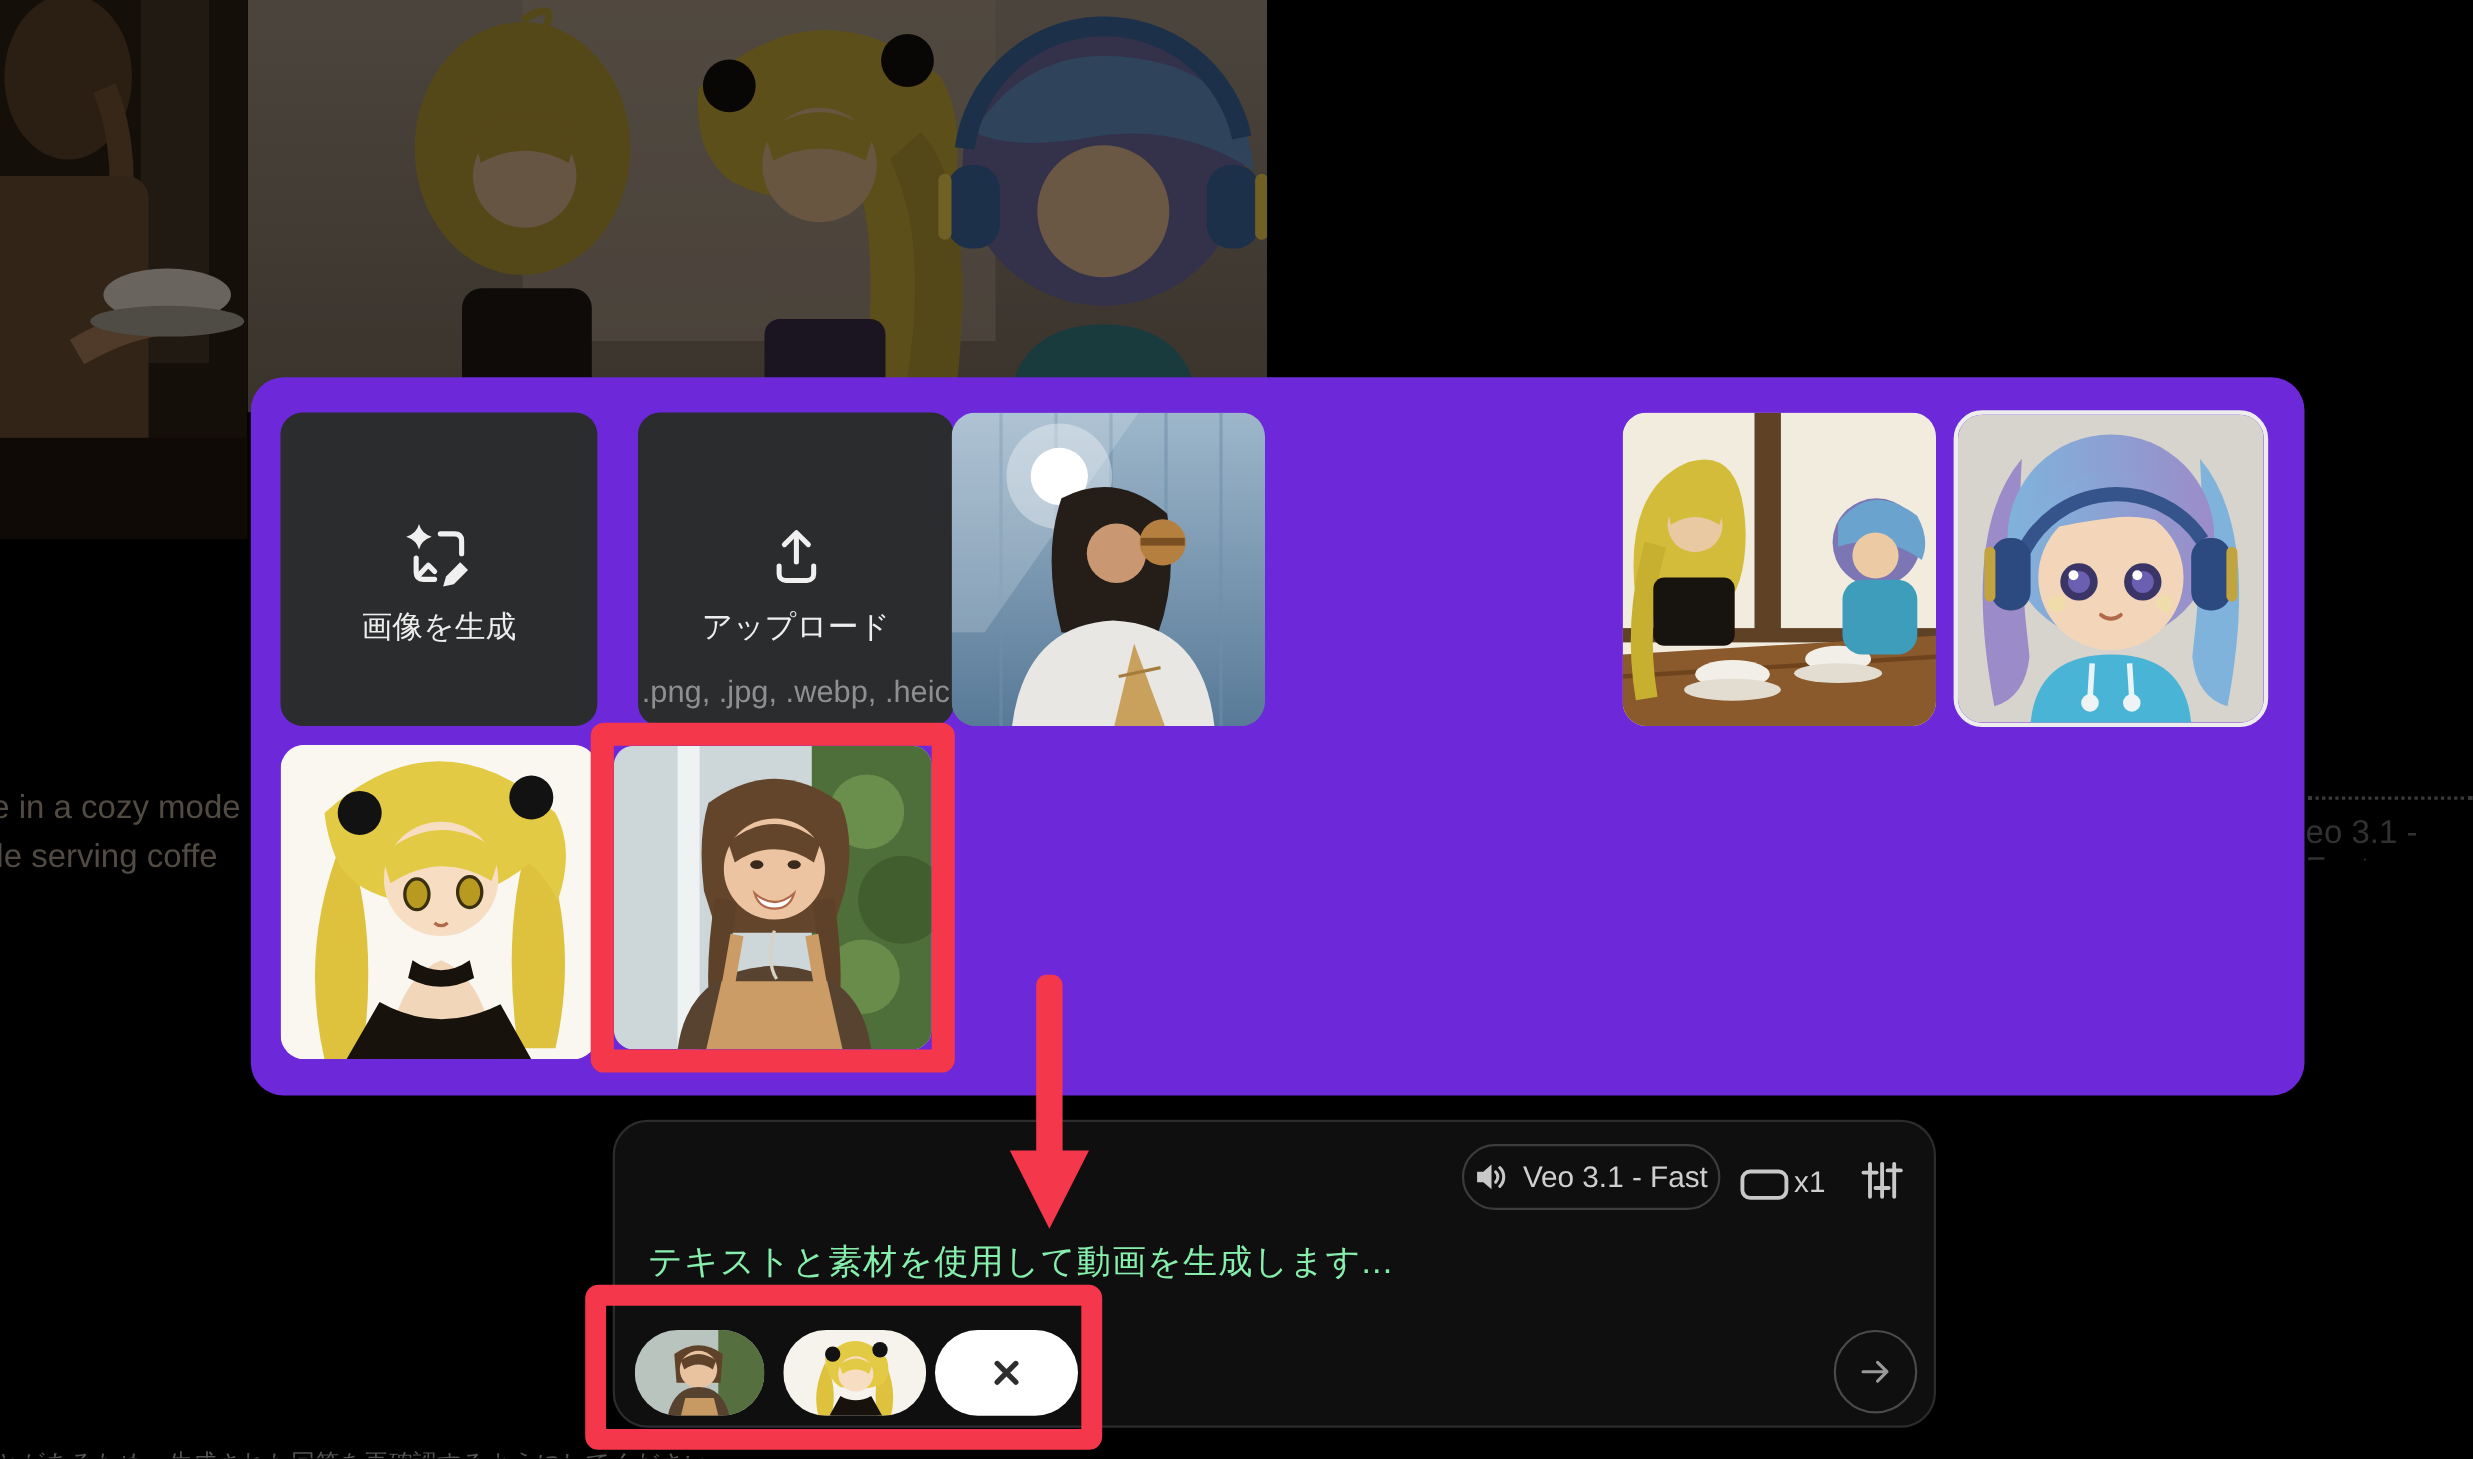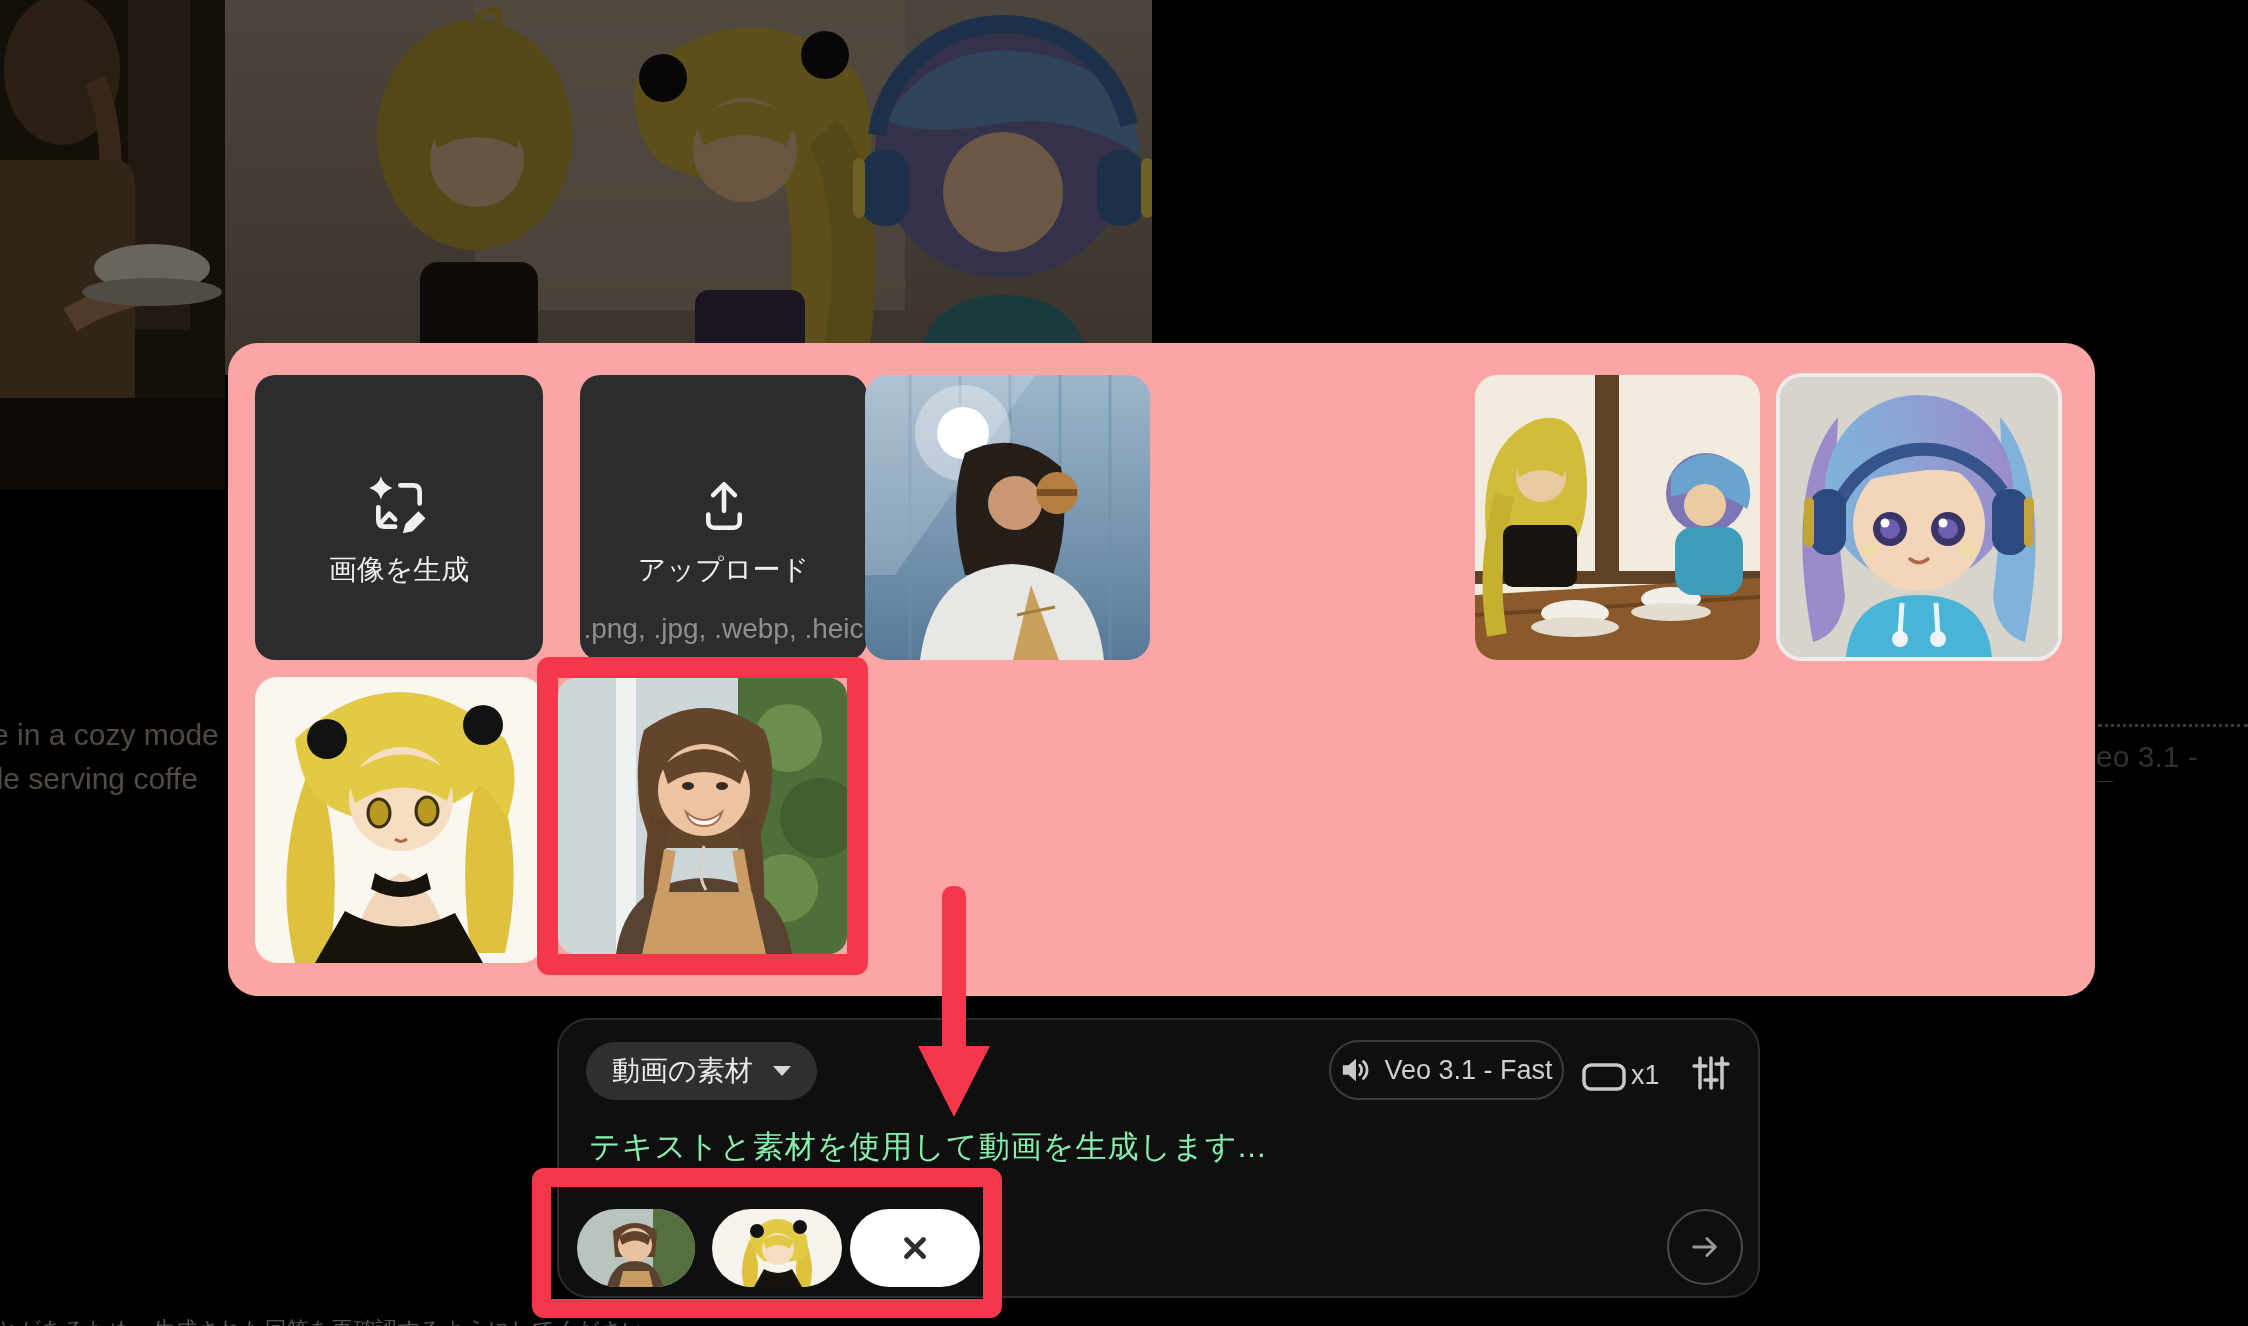--- a/index.html
+++ b/index.html
@@ -10,21 +10,21 @@
   
   #top-banner{left:225px;top:0;width:927px;height:375px;overflow:hidden;}
   #left-strip{left:0;top:0;width:225px;height:490px;overflow:hidden;}
   .bg-text{color:#514b43;font-size:30px;white-space:nowrap;}
   #bg-text-clip{left:0;top:700px;width:222px;height:110px;overflow:hidden;}
   #bg-model-clip{left:2096px;top:740px;width:152px;height:42px;overflow:hidden;color:#313131;font-size:30px;}
   #bg-dotted{left:2098px;top:724px;width:150px;border-top:3px dotted #3a3a3a;}
   #bg-footer{left:-4px;top:1315px;color:#555;font-size:22px;white-space:nowrap;}
 
   
-  #panel{left:228px;top:343px;width:1867px;height:653px;background:#fca5a5;border-radius:30px;}
+  #panel{left:228px;top:343px;width:1867px;height:653px;background:#6d28d9;border-radius:30px;}
   .card{background:#2b2c2d;border-radius:20px;display:flex;flex-direction:column;align-items:center;cursor:pointer;}
   #card-generate{left:27px;top:32px;width:288px;height:285px;}
   #card-upload{left:352px;top:32px;width:287px;height:285px;}
   .card-icon{margin-top:96px;height:70px;display:flex;align-items:center;justify-content:center;}
   .card-label{color:#ededed;font-size:28px;margin-top:10px;}
   .card-sub{color:#8f8f8f;font-size:28px;margin-top:24px;}
   .thumb{border-radius:22px;overflow:hidden;cursor:pointer;}
   .thumb svg{display:block;}
   #thumb-burger{left:637px;top:32px;width:285px;height:285px;}
   #thumb-cafe{left:1247px;top:32px;width:285px;height:285px;}
@@ -290,24 +290,20 @@
   </div>
   <div class="abs red-frame" id="sel-frame"></div>
 
   <svg class="abs" id="red-arrow" width="76" height="232" viewBox="0 0 76 232">
     <rect x="26" y="0" width="24" height="172" rx="10" fill="#f5374b"></rect>
     <polygon points="2,160 74,160 38,231" fill="#f5374b"></polygon>
   </svg>
 
   <div class="abs" id="prompt-bar">
 
-    <div class="abs" id="asset-selector">
-      <span class="lbl">動画の素材</span>
-      <span class="tri-down"></span>
-    </div>
 
     <div class="abs" id="model-pill">
       <svg width="30" height="30" viewBox="0 0 32 32">
         <polygon points="3,11 9,11 17,4 17,28 9,21 3,21" fill="#c8c8c8"></polygon>
         <path d="M21 11 a7 7 0 0 1 0 10" stroke="#c8c8c8" stroke-width="3" fill="none" stroke-linecap="round"></path>
         <path d="M25 7 a12.5 12.5 0 0 1 0 18" stroke="#c8c8c8" stroke-width="3" fill="none" stroke-linecap="round"></path>
       </svg>
       <span class="lbl">Veo 3.1 - Fast</span>
     </div>
 

